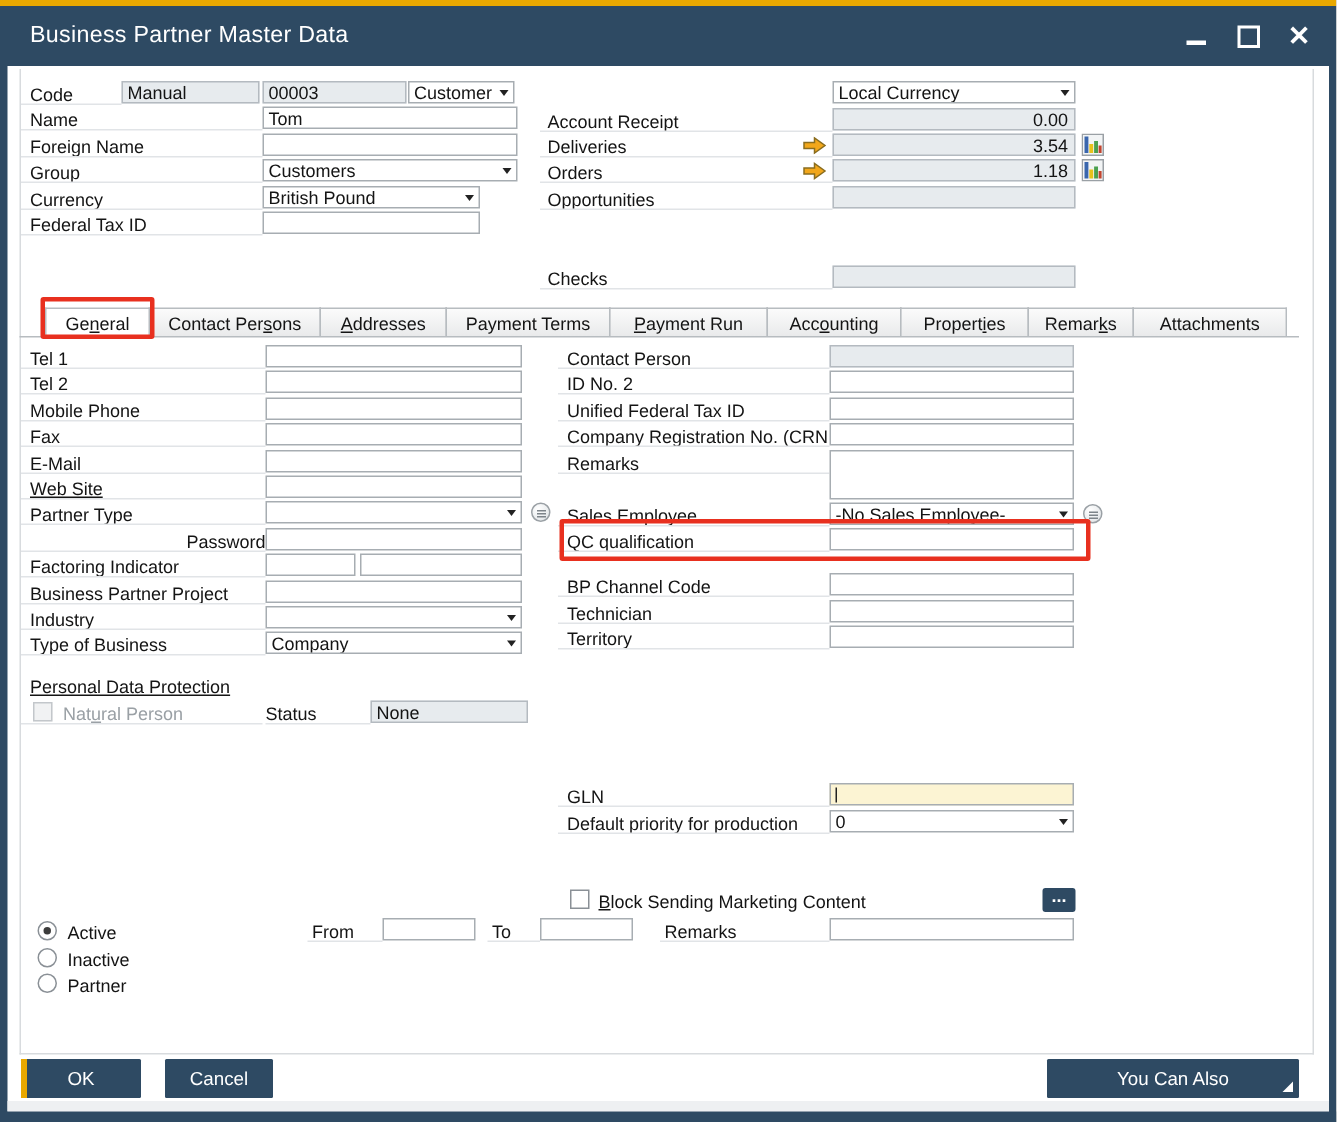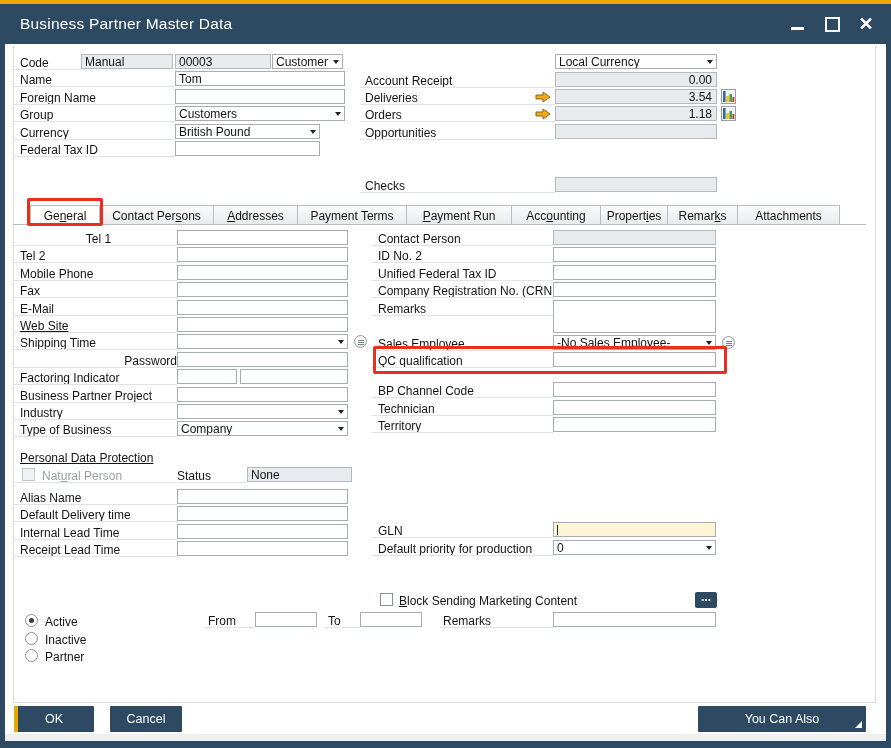--- a/index.html
+++ b/index.html
@@ -169,27 +169,27 @@
     <div class="field grey" style="left:555px;width:162px"></div>
   </div>
 
   <div class="tabstrip" id="tabstrip">
       <div class="tab active" style="width: 70px;">Ge<u>n</u>eral</div>
       <div class="tab" style="width: 115px;">Contact Per<u>s</u>ons</div>
       <div class="tab" style="width: 85px;"><u>A</u>ddresses</div>
       <div class="tab" style="width: 110px;">Payment Terms</div>
       <div class="tab" style="width: 106px;"><u>P</u>ayment Run</div>
       <div class="tab" style="width: 90px;">Acc<u>o</u>unting</div>
-      <div class="tab" style="width: 68px;">Propert<u>i</u>es</div>
+      <div class="tab" style="width: 86px;">Propert<u>i</u>es</div>
       <div class="tab" style="width: 71px;">Remar<u>k</u>s</div>
       <div class="tab" style="width: 103px;">Attachments</div>
     </div>
 
   <div id="gen-left" style="position:absolute;left:14px;top:230px;width:352px;height:212px">
-      <div class="frow" style="top: 0px; height: 17.4px; text-align: center;">
+      <div class="frow" style="top: 0px; height: 17.4px;">
         <div class="lbl" style="left: 0px; width: 163px;">Tel 1</div>
         <div class="field" style="left: 163px; width: 171px;"></div>
       </div>
       <div class="frow" style="top: 17.4px; height: 17.4px;">
         <div class="lbl" style="left: 0px; width: 163px;">Tel 2</div>
         <div class="field" style="left: 163px; width: 171px;"></div>
       </div>
       <div class="frow" style="top: 34.8px; height: 17.4px;">
         <div class="lbl" style="left: 0px; width: 163px;">Mobile Phone</div>
         <div class="field" style="left: 163px; width: 171px;"></div>
@@ -200,21 +200,21 @@
       </div>
       <div class="frow" style="top: 69.6px; height: 17.4px;">
         <div class="lbl" style="left: 0px; width: 163px;">E-Mail</div>
         <div class="field" style="left: 163px; width: 171px;"></div>
       </div>
       <div class="frow" style="top: 87px; height: 17.4px;">
         <div class="lbl" style="left: 0px; width: 163px; text-decoration: underline;">Web Site</div>
         <div class="field" style="left: 163px; width: 171px;"></div>
       </div>
       <div class="frow" style="top: 104.4px; height: 17.4px;">
-        <div class="lbl" style="left: 0px; width: 163px;">Shipping Time</div>
+        <div class="lbl" style="left: 0px; width: 163px;">Partner Type</div>
         <div class="field" style="left: 163px; width: 171px;"><span></span><span class="darr"></span></div>
         <span class="helpicon" style="left: 340px; top: 1px;">
           <i></i>
           <i></i>
           <i></i>
         </span>
       </div>
       <div class="frow" style="top: 121.8px; height: 17.4px; text-align: right;">
         <div class="lbl" style="left: 0px; width: 163px;">Password</div>
         <div class="field" style="left: 163px; width: 171px;"></div>
@@ -287,38 +287,20 @@
 
   <div class="pheading" style="left:20px;top:451px">Personal Data Protection</div>
   <div class="hrow" style="top:467px">
     <div class="lbl" style="left:14px;width:161px">
       <span class="checkbox disabled" style="left:8px;top:1px"></span>
       <span class="graylabel" style="position:absolute;left:28px;top:2px">Nat<u>u</u>ral Person</span>
     </div>
     <div class="lbl" style="left:177px;width:70px;padding-left:0">Status</div>
     <div class="field grey" style="left:247px;width:105px">None</div>
   </div>
-  <div id="pdp-rows" style="position:absolute;left:14px;top:489px;width:352px;height:72px">
-      <div class="frow" style="top: 0px; height: 17.4px;">
-        <div class="lbl" style="left: 0px; width: 163px;">Alias Name</div>
-        <div class="field" style="left: 163px; width: 171px;"></div>
-      </div>
-      <div class="frow" style="top: 17.4px; height: 17.4px;">
-        <div class="lbl" style="left: 0px; width: 163px;">Default Delivery time</div>
-        <div class="field" style="left: 163px; width: 171px;"></div>
-      </div>
-      <div class="frow" style="top: 34.8px; height: 17.4px;">
-        <div class="lbl" style="left: 0px; width: 163px;">Internal Lead Time</div>
-        <div class="field" style="left: 163px; width: 171px;"></div>
-      </div>
-      <div class="frow" style="top: 52.2px; height: 17.4px;">
-        <div class="lbl" style="left: 0px; width: 163px;">Receipt Lead Time</div>
-        <div class="field" style="left: 163px; width: 171px;"></div>
-      </div>
-    </div>
 
   <div class="hrow" style="top:522px">
     <div class="lbl" style="left:372px;width:181px">GLN</div>
     <div class="field cream" style="left:553px;width:163px">
       <span class="caret"></span>
     </div>
   </div>
   <div class="hrow" style="top:540px">
     <div class="lbl" style="left:372px;width:181px">Default priority for production</div>
     <div class="field" style="left:553px;width:163px">

